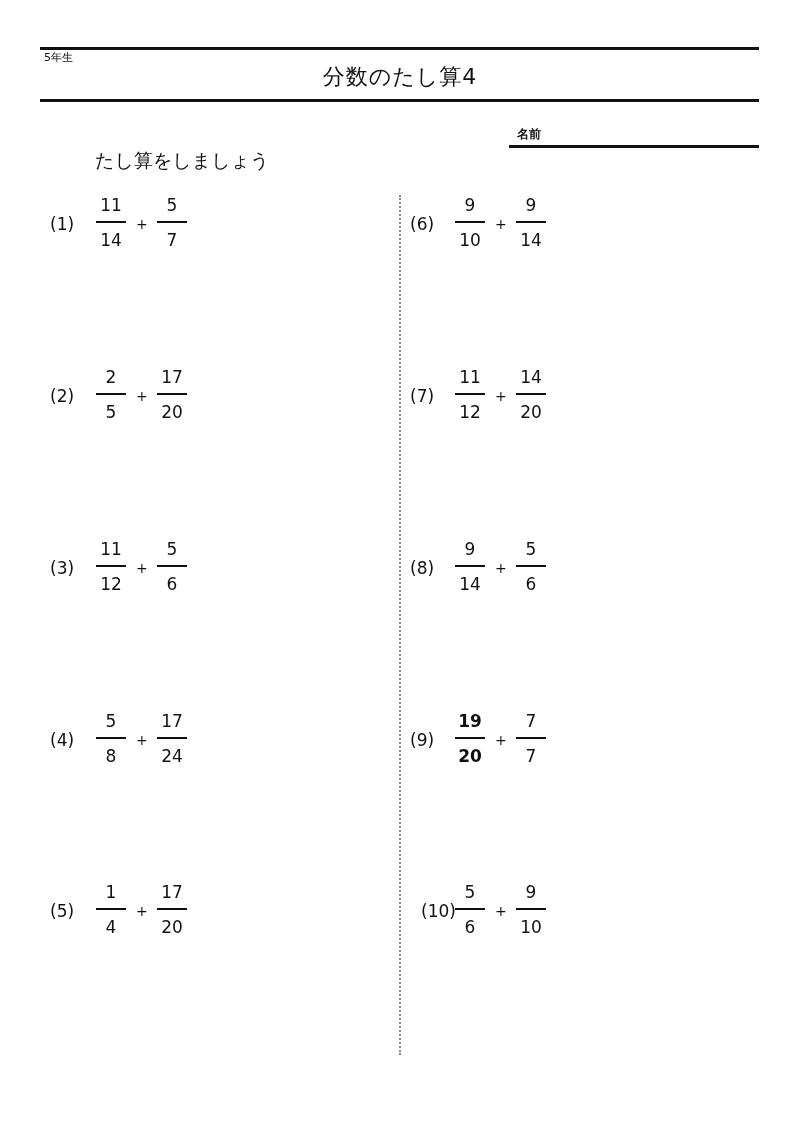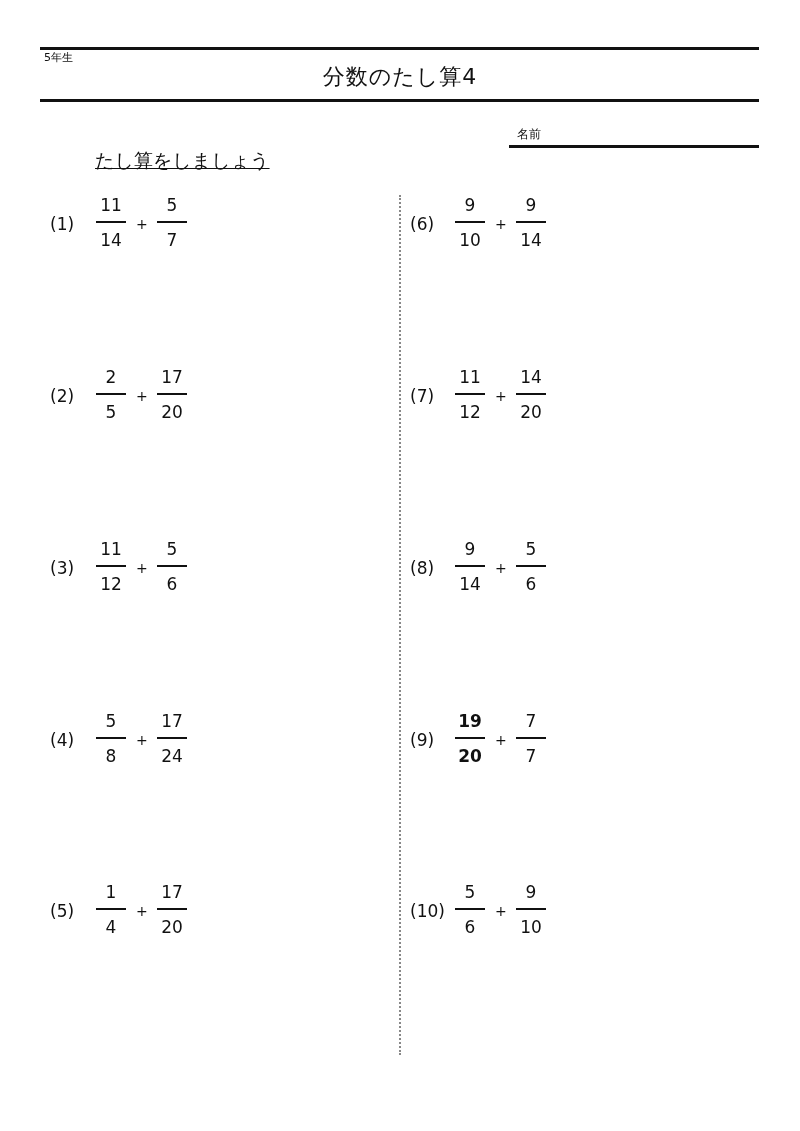--- a/index.html
+++ b/index.html
@@ -3,22 +3,22 @@
   <meta charset="utf-8">
   <style>
     html, body { margin:0; padding:0; background:#ffffff; }
     body { width:800px; height:1131px; position:relative; overflow:hidden;
            font-family:"DejaVu Sans", "Liberation Sans", sans-serif; color:#111; }
     .abs { position:absolute; }
     .rule { position:absolute; background:#111; }
     .grade { left:44px; top:50px; font-size:11px; }
     .title { left:0; width:800px; top:62px; text-align:center; font-size:22px; letter-spacing:1px; }
     .title span { position:relative; left:0; }
-    .name-label { left:517px; top:126px; font-size:12px; }
-    .instruction { left:95px; top:148px; font-size:19px;text-decoration:underline; }
+    .name-label { left:517px; top:126px; font-size:12px;font-weight:bold; }
+    .instruction { left:95px; top:148px; font-size:19px; }
     .divider { left:399px; top:195px; width:0; height:860px; border-left:2px dotted #888; }
     .problem { position:absolute; height:70px; }
     .pnum { position:absolute; top:22px; font-size:17px; white-space:nowrap; }
     .frac { position:absolute; top:0; width:30px; text-align:center; font-size:17px; }
     .frac .num { display:block; height:26px; line-height:26px; }
     .frac .bar { display:block; height:2px; background:#111; margin:3px 0 4px 0; }
     .frac .den { display:block; height:26px; line-height:26px;text-align:center; }
     .plus { position:absolute; top:24px; font-size:14px; }
   </style>
 </head>
@@ -166,21 +166,21 @@
     </span>
     <span class="plus" style="left:85px;">+</span>
     <span class="frac" style="left:106px;">
       <span class="num">7</span>
       <span class="bar"></span>
       <span class="den">7</span>
     </span>
   </div>
 
   <div class="problem" style="left:405px; top:879px;">
-    <span class="pnum" style="left:5px;text-align:center;">(10)</span>
+    <span class="pnum" style="left:16px;text-align:center;">(10)</span>
     <span class="frac" style="left:50px;">
       <span class="num">5</span>
       <span class="bar"></span>
       <span class="den">6</span>
     </span>
     <span class="plus" style="left:90px;">+</span>
     <span class="frac" style="left:111px;">
       <span class="num">9</span>
       <span class="bar"></span>
       <span class="den">10</span>

